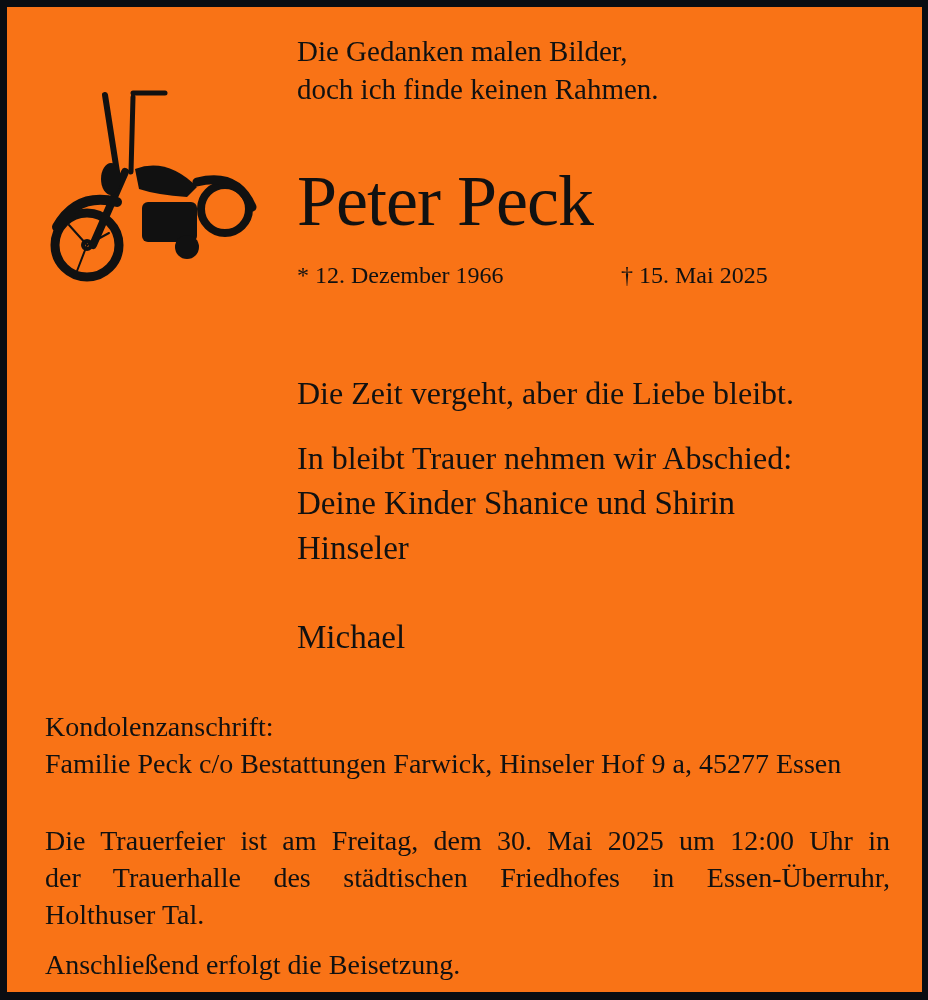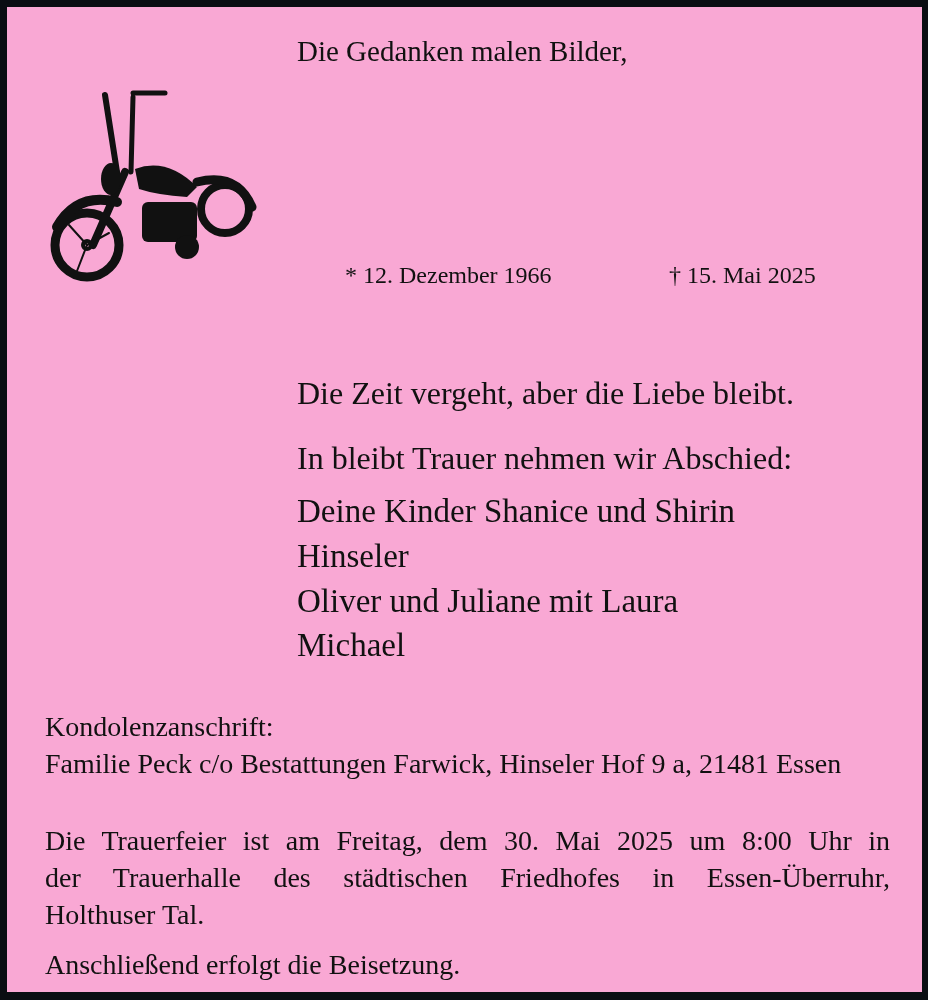--- a/index.html
+++ b/index.html
@@ -1,24 +1,24 @@
 <!DOCTYPE html>
 <html><head>
 <meta charset="utf-8">
 <style>
   html,body{margin:0;padding:0;}
   body{width:928px;height:1000px;background:#0a0d12;position:relative;overflow:hidden;
        font-family:"Liberation Serif","DejaVu Serif",serif;color:#111;}
-  .card{position:absolute;left:7px;top:7px;width:915px;height:985px;background:#f9a8d4;font-family:Liberation Serif, serif;}
+  .card{position:absolute;left:7px;top:7px;width:915px;height:985px;background:#f97316;font-family:Liberation Serif, serif;}
   .t{position:absolute;white-space:nowrap;line-height:1;}
   .motto{left:290px;font-size:29px;}
   .name{left:290px;top:158px;font-size:72px;letter-spacing:-1px;}
-  .dates{top:256px;font-size:24px;margin-left:48px;}
+  .dates{top:256px;font-size:24px;}
   .s26{font-size:32px;}
-  .fam{left:290px;font-size:33px;margin-top:8px;}
+  .fam{left:290px;font-size:33px;}
   .cond{left:38px;font-size:28px;}
   .fin{left:38px;font-size:28px;}
   .just{width:845px;text-align:justify;text-align-last:justify;white-space:normal;}
   .bike{position:absolute;left:40px;top:70px;width:220px;height:220px;}
 </style>
 </head>
 <body>
 
 <div class="card">
   <svg class="bike" viewBox="0 0 220 220">
@@ -38,32 +38,33 @@
     </g>
     <g fill="#111">
       <ellipse cx="64" cy="102" rx="10" ry="16"></ellipse>
       <path d="M88 92 Q120 80 150 110 L140 120 Q110 118 92 112 Z"></path>
       <rect x="95" y="125" width="55" height="40" rx="6"></rect>
       <circle cx="140" cy="170" r="12"></circle>
     </g>
   </svg>
 
   <div class="t motto" style="top:30px">Die Gedanken malen Bilder,</div>
+  <div class="t motto" style="top:68px">doch ich finde keinen Rahmen.</div>
 
+  <div class="t name">Peter Peck</div>
   <div class="t dates" style="left:290px">* 12. Dezember 1966</div>
   <div class="t dates" style="left:614px">† 15. Mai 2025</div>
 
   <div class="t s26" style="left:290px;top:370px">Die Zeit vergeht, aber die Liebe bleibt.</div>
   <div class="t s26" style="left:290px;top:435px">In bleibt Trauer nehmen wir Abschied:</div>
 
   <div class="t fam" style="top:480px">Deine Kinder Shanice und Shirin</div>
   <div class="t fam" style="top:525px">Hinseler</div>
-  <div class="t fam" style="top:570px">Oliver und Juliane mit Laura</div>
   <div class="t fam" style="top:614px">Michael</div>
 
   <div class="t cond" style="top:706px">Kondolenzanschrift:</div>
-  <div class="t cond" style="top:743px">Familie Peck c/o Bestattungen Farwick, Hinseler Hof 9 a, 21481 Essen</div>
+  <div class="t cond" style="top:743px">Familie Peck c/o Bestattungen Farwick, Hinseler Hof 9 a, 45277 Essen</div>
 
-  <div class="t fin just" style="top:820px">Die Trauerfeier ist am Freitag, dem 30. Mai 2025 um 8:00 Uhr in</div>
+  <div class="t fin just" style="top:820px">Die Trauerfeier ist am Freitag, dem 30. Mai 2025 um 12:00 Uhr in</div>
   <div class="t fin just" style="top:857px">der Trauerhalle des städtischen Friedhofes in Essen-Überruhr,</div>
   <div class="t fin" style="top:894px">Holthuser Tal.</div>
   <div class="t fin" style="top:944px">Anschließend erfolgt die Beisetzung.</div>
 </div>
 
 </body></html>

